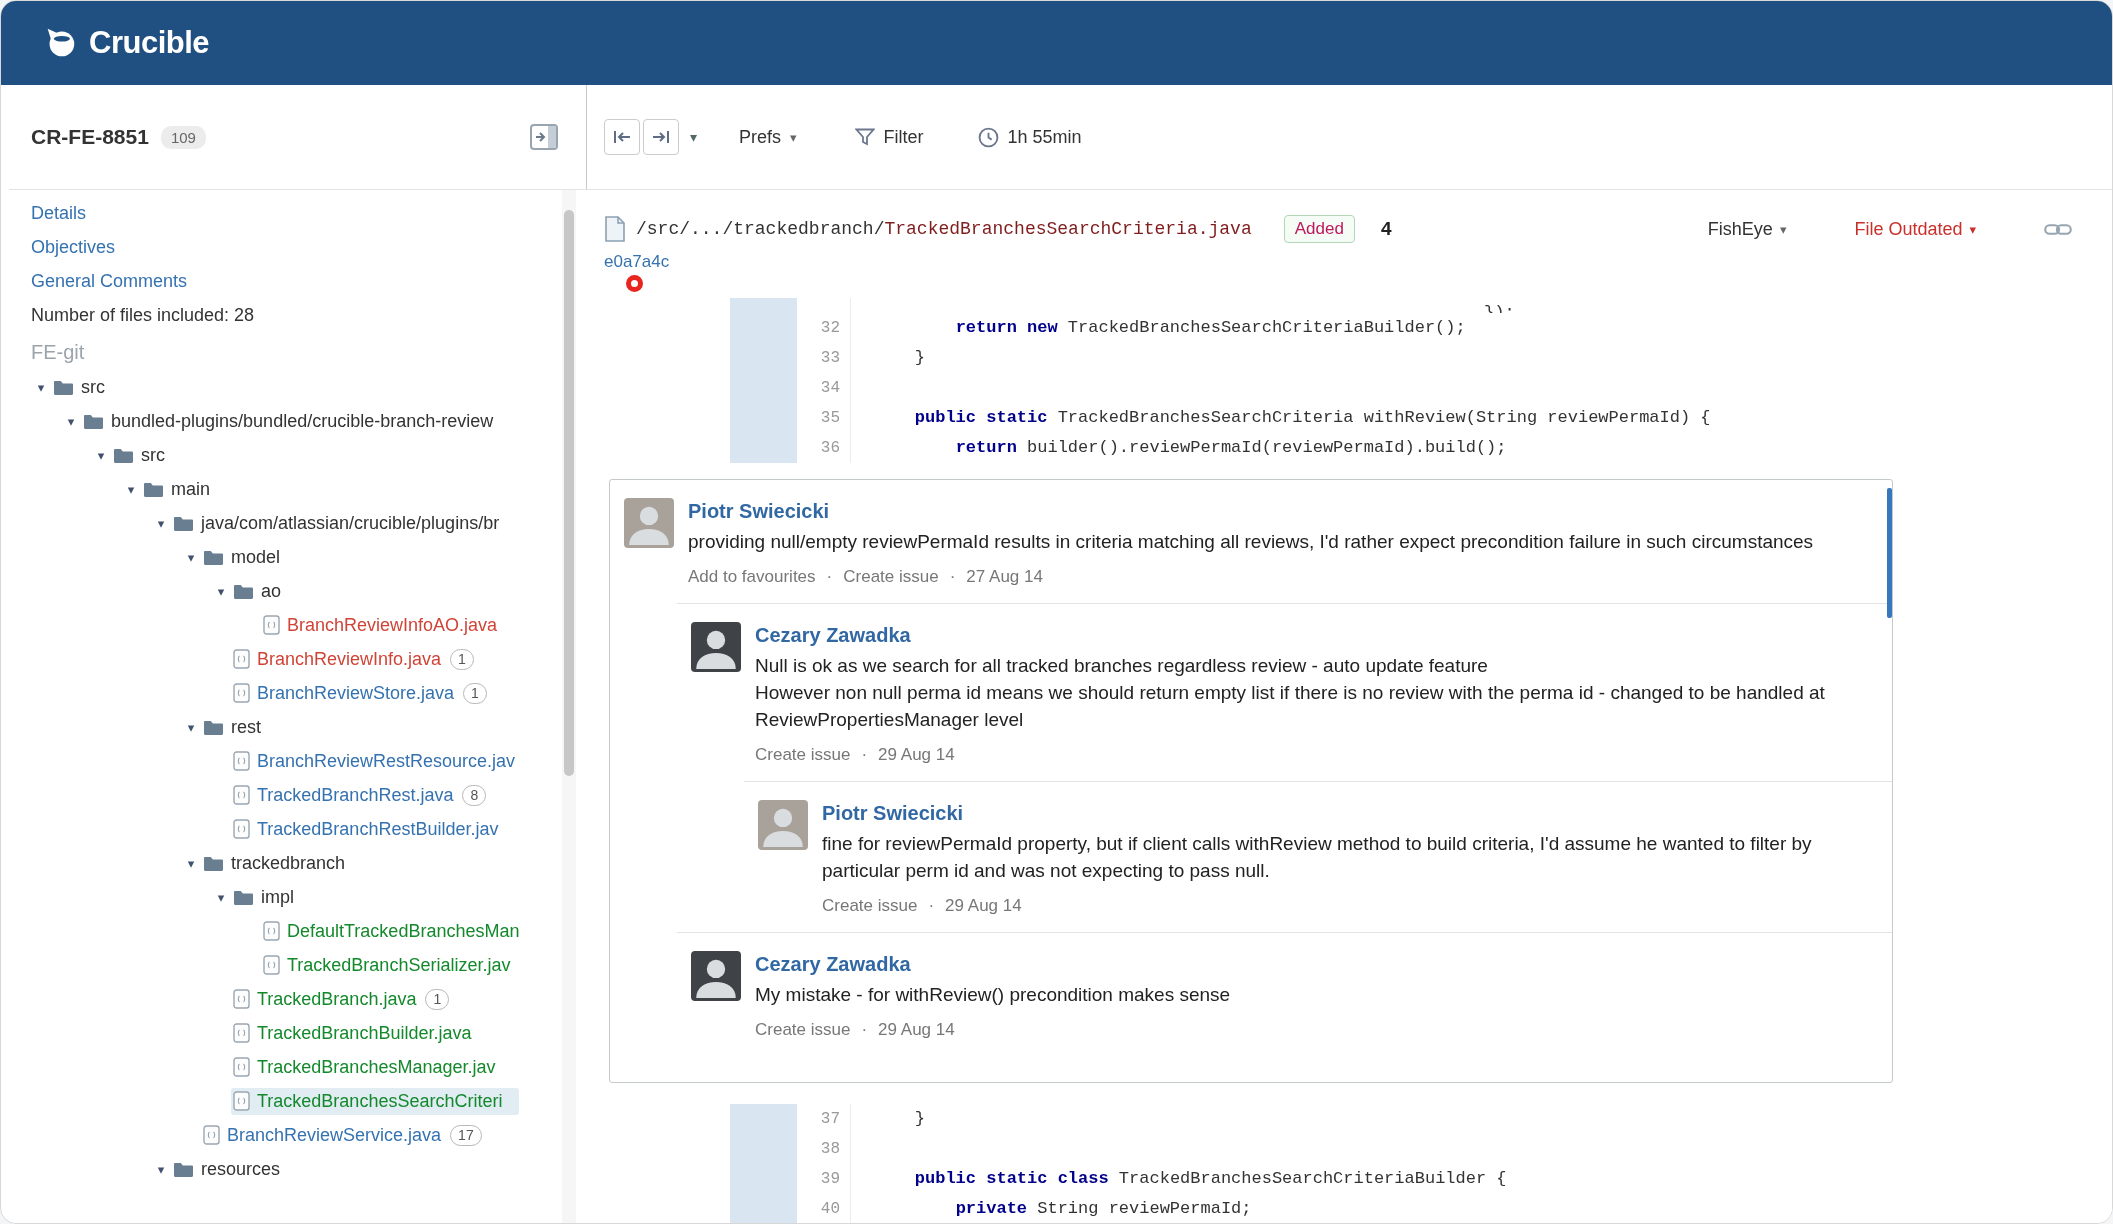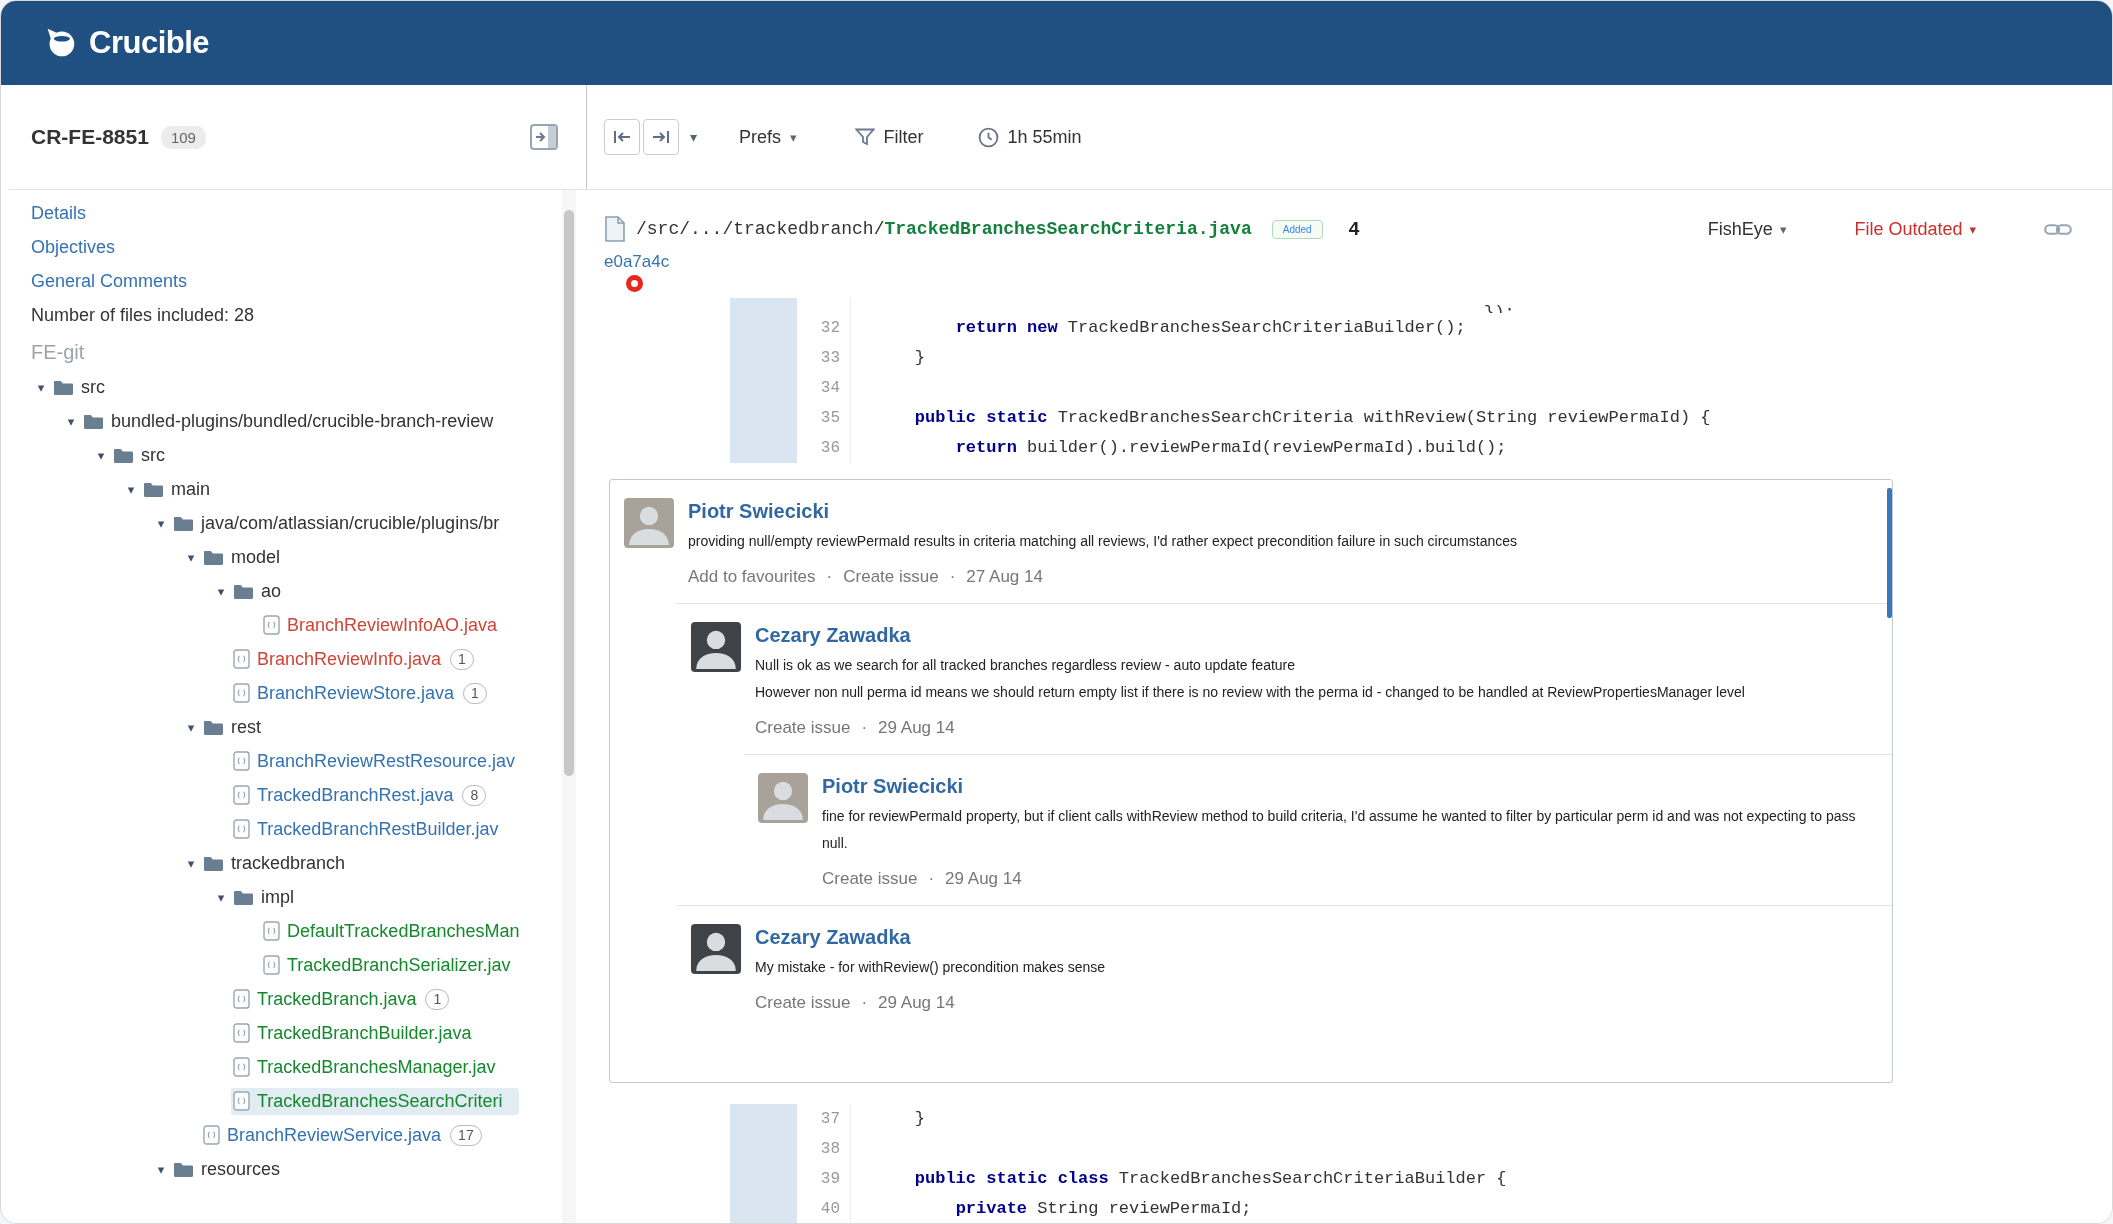--- a/index.html
+++ b/index.html
@@ -49,22 +49,22 @@
   .tb-caret { font-size:14px; color:#566; margin-left:8px; cursor:pointer; }
   .tb-item { display:inline-flex; align-items:center; gap:9px; font-size:18px; color:#333; cursor:pointer; }
   .tb-prefs { margin-left:42px; } .tb-filter { margin-left:58px; } .tb-time { margin-left:54px; }
   .caret2 { font-size:13px; color:#666; }
 
   .content { position:absolute; top:105px; left:0; right:0; bottom:0; overflow:hidden; background:#fff; }
 
   .file-header { position:absolute; top:22px; left:24px; right:40px; height:34px;
                  display:flex; align-items:center; }
   .fpath { margin-left:10px; font-family:"Liberation Mono", monospace; font-size:18px; color:#333; }
-  .fname { color:#15803d; font-weight:bold; }
-  .added-badge { margin-left:20px; font-size:10px; color:#3b82f6; border:1px solid #b2d8b9;
+  .fname { color:#7f1d1d; font-weight:normal; }
+  .added-badge { margin-left:32px; font-size:17px; color:#be185d; border:1px solid #b2d8b9;
                  background:#f5fbf5; padding:3px 10px; border-radius:4px; }
   .ccount { margin-left:26px; font-size:19px; font-weight:bold; color:#222; }
   .fh-right { margin-left:auto; display:flex; align-items:center; gap:68px; }
   .fh-dd { display:inline-flex; align-items:center; gap:7px; font-size:18px; color:#333; cursor:pointer; }
   .fh-dd.outdated, .fh-dd.outdated .caret2 { color:#c9302c; }
 
   .rev-link { position:absolute; top:62px; left:24px; font-size:17px; color:#3572b0; cursor:pointer; }
   .annot { position:absolute; left:46px; top:85px; width:17px; height:17px;
            border:5px solid #e8261f; border-radius:50%; background:#fff; }
 
@@ -83,21 +83,21 @@
   .partial-inner { display:inline-block; margin-top:-15px; }
 
   
   .comment-box { position:absolute; top:289px; left:29px; width:1284px; height:604px;
                  border:1px solid #c4c9cc; border-radius:3px; background:#fff; overflow:hidden; }
   .comment { position:relative; padding:20px 20px 16px 78px; }
   .comment.rep { border-top:1px solid #e3e3e3; }
   .avatar { position:absolute; left:14px; top:18px; width:50px; height:50px; border-radius:4px;
             overflow:hidden; background:#888; }
   .cauthor { font-size:20px; font-weight:bold; color:#3168a3; cursor:pointer; }
-  .cbody { font-size:14px; color:#222; line-height:27px; margin-top:5px; white-space:pre-line; }
+  .cbody { font-size:19px; color:#222; line-height:27px; margin-top:5px; white-space:pre-line; }
   .cfooter { margin-top:12px; font-size:17px; color:#777; display:flex; gap:11px; align-items:center; }
   .cact { cursor:pointer; }
   .unread-bar { position:absolute; top:8px; right:0; width:5px; height:130px;
                 background:#3777bc; border-radius:2px; }
 </style>
 </head>
 <body>
 
 <div class="window">
 

